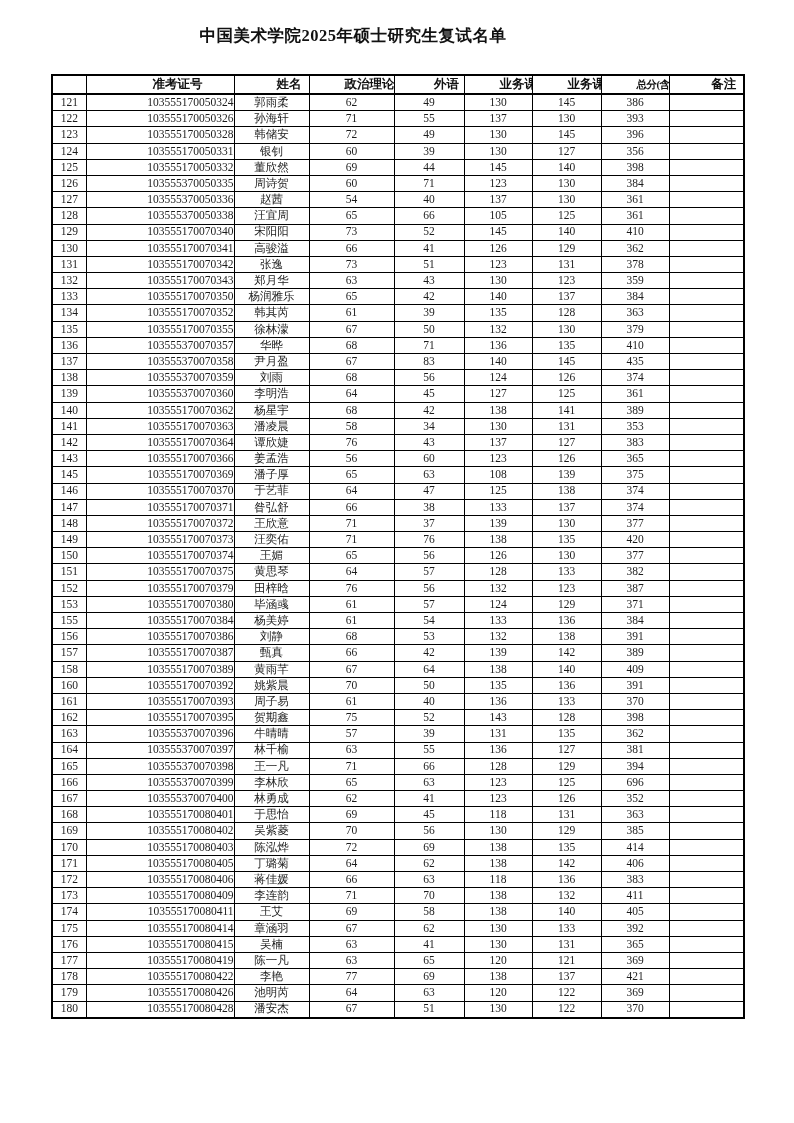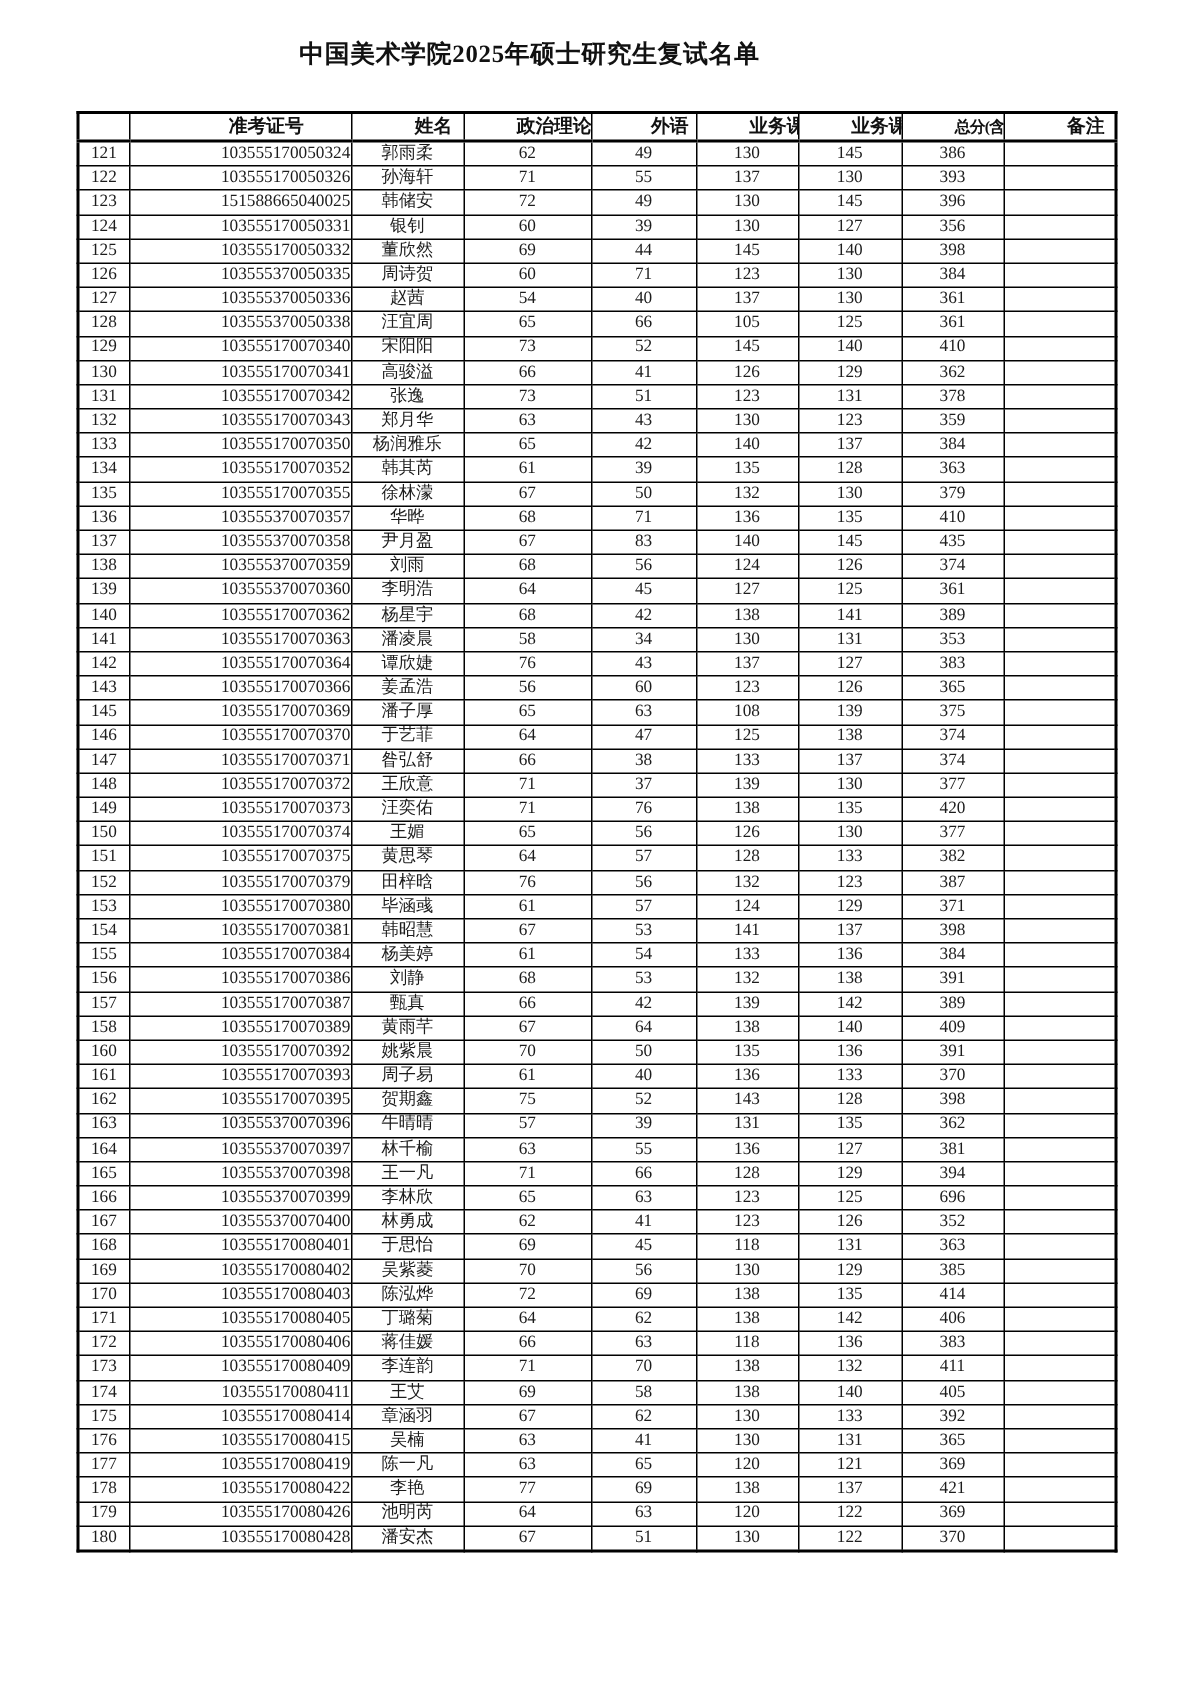--- a/index.html
+++ b/index.html
@@ -88,21 +88,21 @@
         <td class="c-name">孙海轩</td>
         <td class="c-score">71</td>
         <td class="c-score">55</td>
         <td class="c-score">137</td>
         <td class="c-score">130</td>
         <td class="c-total">393</td>
         <td class="c-remark"></td>
       </tr>
       <tr>
         <td class="c-no">123</td>
-        <td class="c-ticket">151588665040025</td>
+        <td class="c-ticket">103555170050328</td>
         <td class="c-name">韩储安</td>
         <td class="c-score">72</td>
         <td class="c-score">49</td>
         <td class="c-score">130</td>
         <td class="c-score">145</td>
         <td class="c-total">396</td>
         <td class="c-remark"></td>
       </tr>
       <tr>
         <td class="c-no">124</td>
@@ -417,31 +417,20 @@
         <td class="c-ticket">103555170070380</td>
         <td class="c-name">毕涵彧</td>
         <td class="c-score">61</td>
         <td class="c-score">57</td>
         <td class="c-score">124</td>
         <td class="c-score">129</td>
         <td class="c-total">371</td>
         <td class="c-remark"></td>
       </tr>
       <tr>
-        <td class="c-no">154</td>
-        <td class="c-ticket">103555170070381</td>
-        <td class="c-name">韩昭慧</td>
-        <td class="c-score">67</td>
-        <td class="c-score">53</td>
-        <td class="c-score">141</td>
-        <td class="c-score">137</td>
-        <td class="c-total">398</td>
-        <td class="c-remark"></td>
-      </tr>
-      <tr>
         <td class="c-no">155</td>
         <td class="c-ticket">103555170070384</td>
         <td class="c-name">杨美婷</td>
         <td class="c-score">61</td>
         <td class="c-score">54</td>
         <td class="c-score">133</td>
         <td class="c-score">136</td>
         <td class="c-total">384</td>
         <td class="c-remark"></td>
       </tr>

